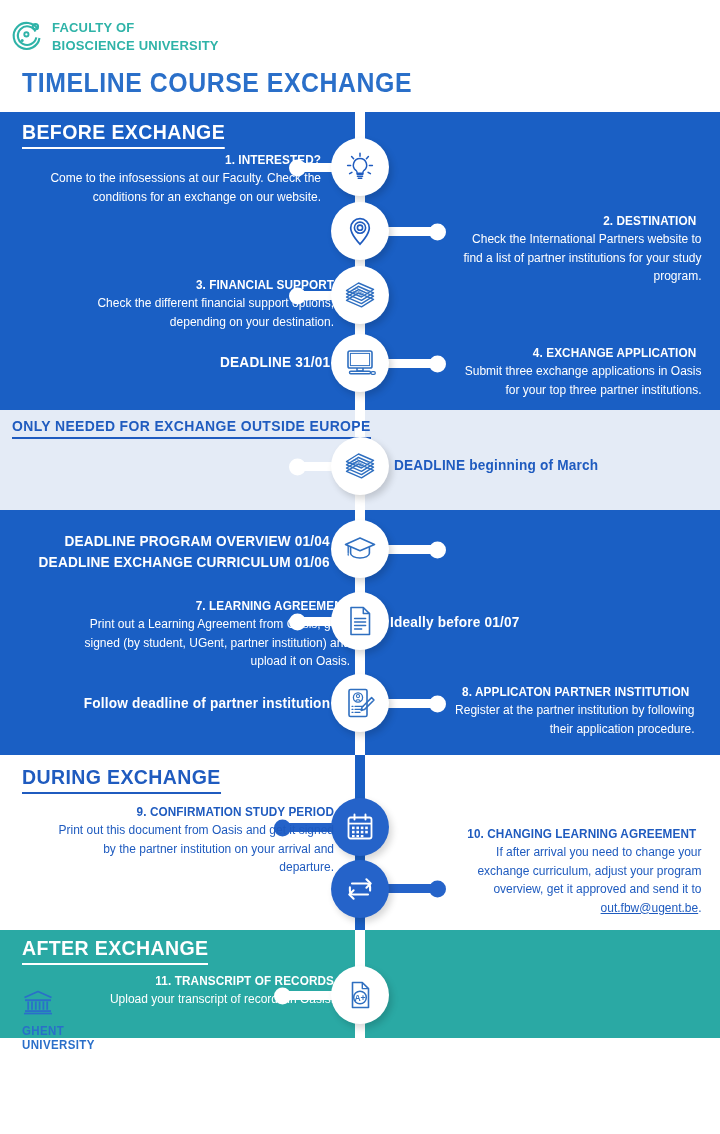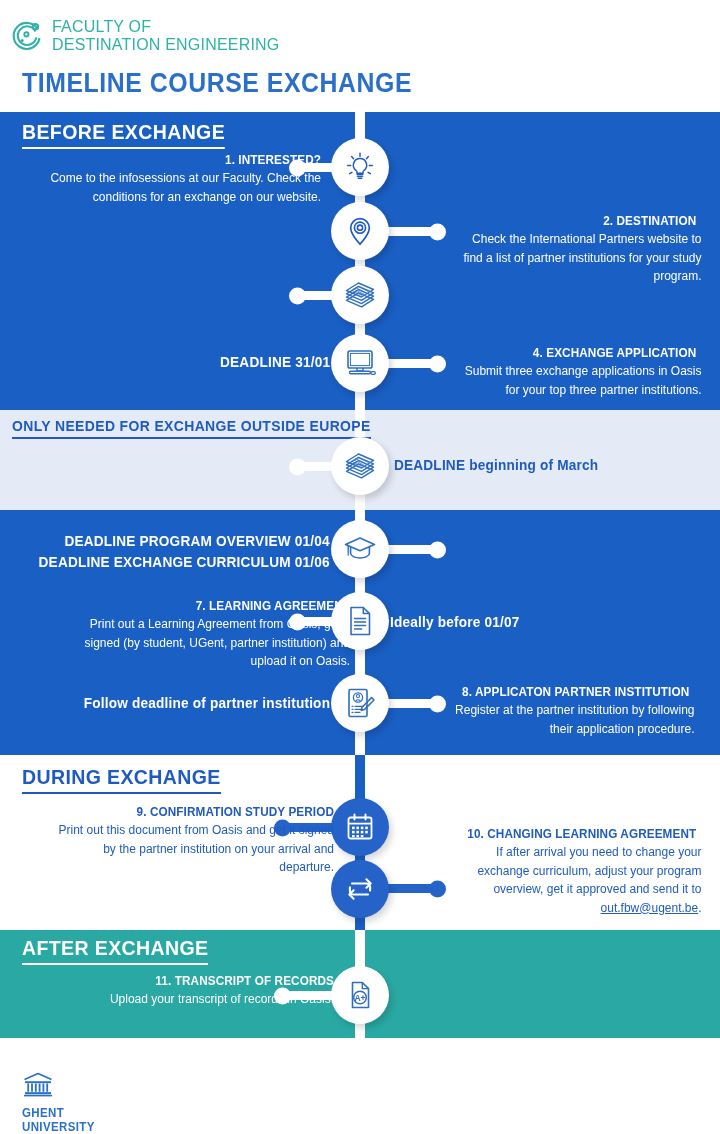--- a/index.html
+++ b/index.html
@@ -8,21 +8,21 @@
     background: #ffffff;
     font-family: "Liberation Sans", "DejaVu Sans", sans-serif;
     overflow: hidden;
   }
   .page { position: relative; width: 720px; height: 1134px; background:#fff; }
 
   
   .header { position:absolute; left:0; top:0; width:720px; height:112px; background:#fff; }
   .fac-logo { position:absolute; left:10px; top:18px; display:flex; align-items:center; gap:8px; }
   .fac-logo-mark { width:34px; height:34px; flex:0 0 34px; }
-  .fac-logo-text { font-size:16px; line-height:14.5px; font-weight:normal;
+  .fac-logo-text { font-size:13px; line-height:14.5px; font-weight:bold;
      color:#2fb3a8; letter-spacing:.2px; font-stretch:condensed; transform:scaleX(.93); transform-origin:left center; white-space:nowrap;}
   .page-title { position:absolute; left:22px; top:68px; font-size:27px; font-weight:bold;
      color:#2a6fc9; letter-spacing:.6px; transform:scaleX(.92); transform-origin:left center; white-space:nowrap; }
 
   
   .band { position:absolute; left:0; width:720px; }
   .band-blue   { background:#1a5fc4; }
   .band-lblue  { background:#e4ebf6; }
   .band-white  { background:#ffffff; }
   .band-teal   { background:#2aa9a4; }
@@ -81,21 +81,21 @@
   .dl { position:absolute; font-size:14.5px; font-weight:bold; letter-spacing:.2px;
      line-height:21px; transform:scaleX(.94); white-space:nowrap; }
   .dl.left  { text-align:right; transform-origin:right center; }
   .dl.right { text-align:left;  transform-origin:left center; }
   .dl-white { color:#ffffff; }
   .dl-blue  { color:#1f5bbf; }
 
   .mail { text-decoration:underline; color:inherit; }
 
   
-  .foot-logo { position:absolute; left:22px; top:1072px; }
+  .foot-logo { position:absolute; left:22px; top:990px; }
   .foot-name { font-size:12.5px; font-weight:bold; color:#2a6fc9; line-height:14px;
      letter-spacing:.4px; transform:scaleX(.92); transform-origin:left center; margin-top:4px; }
 </style>
 </head>
 <body>
 
 <div class="page">
 
   <div class="band band-blue band-before"></div>
   <div class="band band-lblue band-outside"></div>
@@ -117,21 +117,21 @@
         <svg width="34" height="34" viewBox="0 0 34 34">
           <path d="M28 10.5 A13 13 0 1 0 29.5 19" fill="none" stroke="#2fb3a8" stroke-width="2.1"></path>
           <path d="M25.5 12.5 A9.3 9.3 0 1 0 26.3 18.4" fill="none" stroke="#2fb3a8" stroke-width="2.1"></path>
           <circle cx="25.4" cy="7.6" r="2.7" fill="none" stroke="#2fb3a8" stroke-width="2"></circle>
           <circle cx="16.4" cy="15.4" r="2.1" fill="none" stroke="#2fb3a8" stroke-width="1.9"></circle>
           <circle cx="12.2" cy="21.4" r="1.5" fill="#2fb3a8"></circle>
         </svg>
       </span>
       <span>
         <span class="fac-logo-text">FACULTY OF</span><br>
-        <span class="fac-logo-text">DESTINATION ENGINEERING</span>
+        <span class="fac-logo-text">BIOSCIENCE UNIVERSITY</span>
       </span>
     </div>
 
     <div class="page-title">TIMELINE COURSE EXCHANGE</div>
   </div>
 
   <div class="sec-head on-blue" style="left:22px; top:120px;">BEFORE EXCHANGE</div>
 
   <div class="sec-head small" style="left:12px; top:417px;">ONLY NEEDED FOR EXCHANGE OUTSIDE EUROPE</div>
 
@@ -183,20 +183,24 @@
           <path d="M4.5 12.5 16.5 5l15 6.5-12 7.5z"></path>
           <path d="M4.5 15.8 16.5 8.3l15 6.5-12 7.5z"></path>
           <path d="M4.5 19.1 16.5 11.6l15 6.5-12 7.5z"></path>
           <path d="M4.5 22.4 16.5 14.9l15 6.5-12 7.5z"></path>
         </g>
         <g stroke="#2f6fc0" stroke-width=".85" opacity=".85">
           <path d="M9.5 12.3 20 17.4M11.6 11 22.1 16.1M13.7 9.7 24.2 14.8M15.8 8.4 26.3 13.5"></path>
         </g>
       </svg>
     </span>
+  </div>
+  <div class="blk left t-white" style="right:386px; top:277px; width:300px;">
+    <div class="ttl">3. FINANCIAL SUPPORT</div>
+    <div class="bdy">Check the different financial support options, depending on your destination.</div>
   </div>
 
   <div class="conn conn-white conn-right" style="left:378px; top:359px; width:60px;">
       <span class="dot"></span>
     </div>
   <div class="node node-white" style="top:334px;">
     <span>
       <svg width="36" height="34" viewBox="0 0 36 34">
         <rect x="6" y="5" width="24" height="17" rx="1.8" fill="none" stroke="#2f6fc0" stroke-width="1.6"></rect>
         <rect x="8.4" y="7.4" width="19.2" height="12.2" fill="none" stroke="#2f6fc0" stroke-width="1"></rect>

